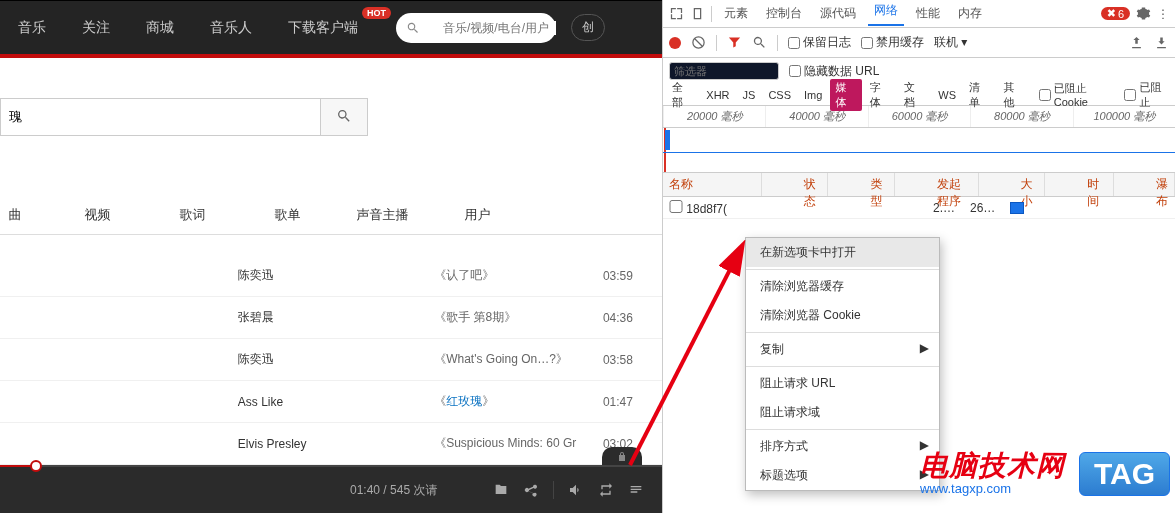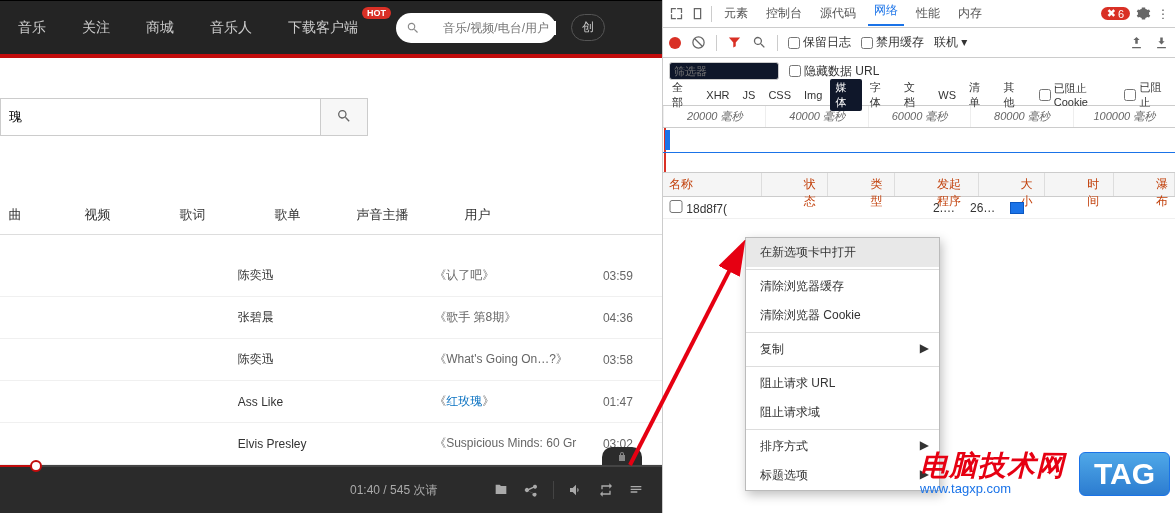--- a/index.html
+++ b/index.html
@@ -58,21 +58,21 @@
   .dev-toolbar { height: 30px; border-bottom: 1px solid #ccc; display: flex; align-items: center; padding: 0 6px; gap: 10px; font-size: 12px; color: #333; }
   .rec-btn { width: 12px; height: 12px; background: #d93025; border-radius: 50%; }
   .cbx { display: inline-flex; align-items: center; gap: 3px; }
   .cbx input { width: 12px; height: 12px; }
 
   .dev-filter-row { height: 26px; display: flex; align-items: center; padding: 0 6px; gap: 10px; }
   .filter-input { border: 1px solid #ccc; border-radius: 3px; padding: 2px 4px; font-size: 11px; color: #888; width: 110px; background: #0f172a; }
 
   .dev-type-row { height: 22px; border-bottom: 1px solid #ccc; display: flex; align-items: center; padding: 0 4px; gap: 3px; font-size: 11px; color: #333; }
   .type-chip { padding: 1px 5px; cursor: pointer; }
-  .type-chip.active { background: #0f172a; color: #fff; border-radius: 2px; }
+  .type-chip.active { background: #be185d; color: #fff; border-radius: 2px; }
 
   .timeline { height: 22px; border-bottom: 1px solid #ccc; display: flex; font-size: 11px; color: #666; }
   .timeline div { flex: 1; text-align: center; border-left: 1px solid #eee; padding-top: 3px; font-style: italic; }
   .waterfall-strip { height: 45px; border-bottom: 1px solid #ccc; position: relative; }
   .wstrip-bar { position: absolute; top: 2px; left: 2px; width: 5px; height: 20px; background: #1a73e8; }
   .wstrip-line { position: absolute; top: 24px; left: 0; right: 0; height: 1px; background: #1a73e8; }
   .wstrip-redline { position: absolute; top: 0; bottom: 0; left: 1px; width: 2px; background: #d93025; }
 
   .net-header { height: 24px; border-bottom: 1px solid #ccc; display: flex; font-size: 12px; color: #c2410c; background: #f5f5f5; gap: 36px; }
   .net-header div { padding: 3px 6px; border-right: 1px solid #ddd; }

